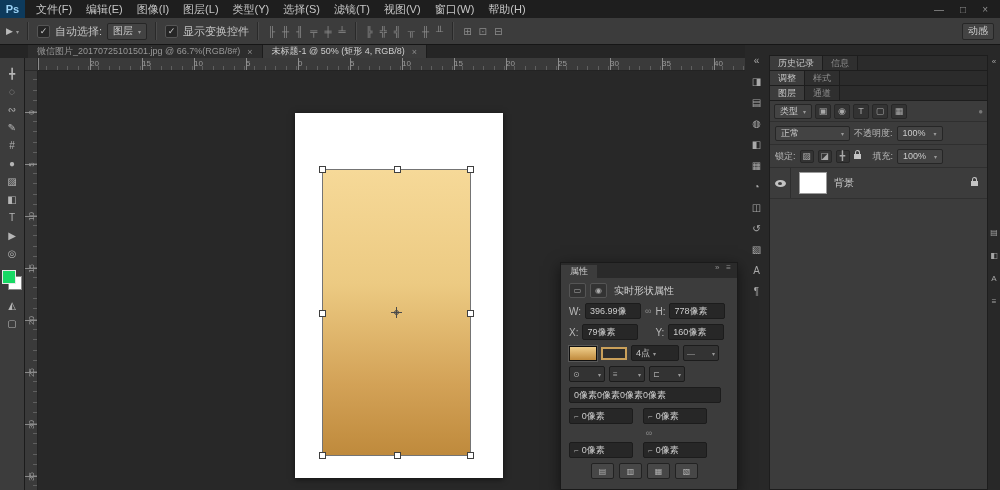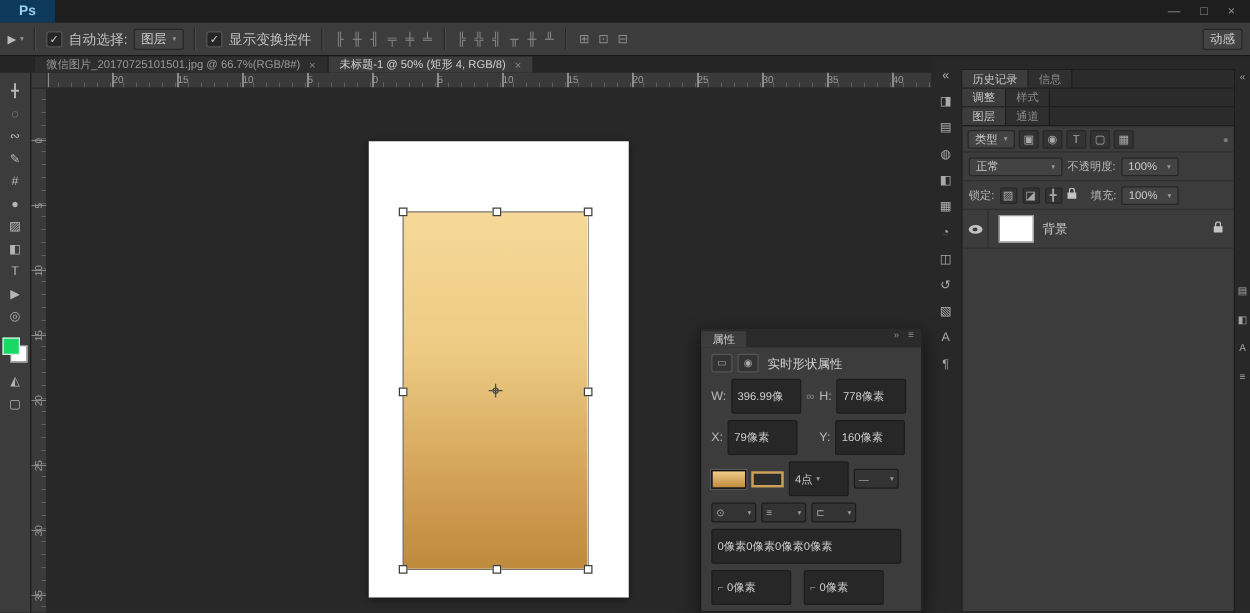--- a/index.html
+++ b/index.html
@@ -3,21 +3,21 @@
 <meta charset="utf-8">
 <style>
   html,body{margin:0;padding:0}
   body{width:1000px;height:490px;overflow:hidden;background:#272727;
        font-family:"Liberation Sans","DejaVu Sans",sans-serif}
   .app{position:absolute;left:0;top:0;width:1000px;height:490px;color:#c8c8c8}
 
   
   .titlebar{position:absolute;left:0;top:0;width:1000px;height:18px;background:#1e1e1e;
             display:flex;align-items:center;border-bottom:1px solid #000;z-index:6}
-  .ps-logo{width:44px;height:18px;background:#0d3a5c;color:#9ad1f5;font-size:11px;font-weight:bold;
+  .ps-logo{width:25px;height:18px;background:#0d3a5c;color:#9ad1f5;font-size:11px;font-weight:bold;
            display:flex;align-items:center;justify-content:center}
   .menus{display:flex;align-items:center;margin-left:4px}
   .menu-item{padding:0 7px;font-size:11px;color:#c6c6c6;line-height:18px;white-space:nowrap}
   .win-controls{margin-left:auto;display:flex;gap:16px;padding-right:12px;color:#8f8f8f;font-size:10px}
 
   
   .optionsbar{position:absolute;left:0;top:18px;width:1000px;height:27px;background:#3c3c3c;
               border-bottom:1px solid #161616;display:flex;align-items:center;padding:0 6px;gap:5px;
               font-size:11px;z-index:6;box-sizing:border-box}
   .sep{width:1px;height:18px;background:#292929;border-right:1px solid #4b4b4b;margin:0 3px}
@@ -87,21 +87,21 @@
   .props{position:absolute;left:560px;top:262px;width:178px;height:228px;background:#3c3c3c;
          border:1px solid #1a1a1a;box-shadow:0 4px 14px rgba(0,0,0,.55);z-index:7;box-sizing:border-box}
   .props-head{height:15px;background:#2a2a2a;display:flex;align-items:flex-start}
   .props-tab{background:#3c3c3c;padding:0 9px;font-size:9px;color:#ccc;display:flex;align-items:center;margin-top:2px}
   .props-hicons{margin-left:auto;display:flex;gap:7px;align-items:center;padding-right:6px;color:#909090;font-size:8px}
   .props-body{padding:5px 8px 4px;display:flex;flex-direction:column;gap:5px}
   .prow{display:flex;align-items:center;gap:4px;font-size:10px;color:#b9b9b9}
   .mini{width:15px;height:13px;border:1px solid #555;background:#333;display:flex;align-items:center;
         justify-content:center;font-size:8px;color:#aaa;border-radius:2px}
   .ptitle{font-size:10px;color:#cfcfcf;margin-left:3px;white-space:nowrap}
-  .fld{height:28px;background:#272727;border:1px solid #1c1c1c;border-radius:2px;display:flex;
+  .fld{height:16px;background:#272727;border:1px solid #1c1c1c;border-radius:2px;display:flex;
        align-items:center;padding:0 4px;font-size:9px;color:#ccc;gap:3px;box-sizing:border-box;white-space:nowrap}
   .w56{width:56px}.wide{width:152px}.rad{width:64px}
   .linkic{color:#8a8a8a;font-size:9px}
   .swatch-fill{width:26px;height:13px;background:linear-gradient(180deg,#f0cf8c,#c08a3c);
                border:1px solid #101010;box-shadow:0 0 0 1px #585858}
   .swatch-stroke{width:26px;height:13px;border:2px solid #caa05a;background:#2c2c2c;box-sizing:border-box}
   .dd-sm{width:36px;height:16px;background:#333;border:1px solid #1c1c1c;border-radius:2px;display:flex;
          align-items:center;justify-content:space-between;padding:0 3px;font-size:8px;color:#a8a8a8;box-sizing:border-box}
   .rrow{display:flex;gap:10px;align-items:center}
   .cicon{color:#8f8f8f;font-size:8px}
@@ -148,20 +148,32 @@
        gap:14px;color:#a5a5a5;font-size:8px}
   .far .gap{margin-top:148px}
 </style>
 </head>
 <body>
 
 <div class="app">
 
   <div class="titlebar">
     <div class="ps-logo">Ps</div>
+    <div class="menus">
+      <span class="menu-item">文件(F)</span>
+      <span class="menu-item">编辑(E)</span>
+      <span class="menu-item">图像(I)</span>
+      <span class="menu-item">图层(L)</span>
+      <span class="menu-item">类型(Y)</span>
+      <span class="menu-item">选择(S)</span>
+      <span class="menu-item">滤镜(T)</span>
+      <span class="menu-item">视图(V)</span>
+      <span class="menu-item">窗口(W)</span>
+      <span class="menu-item">帮助(H)</span>
+    </div>
     <div class="win-controls">
       <span>—</span>
       <span>□</span>
       <span>×</span>
     </div>
   </div>
 
   <div class="optionsbar">
     <span class="preset">
       <span>▶</span>

